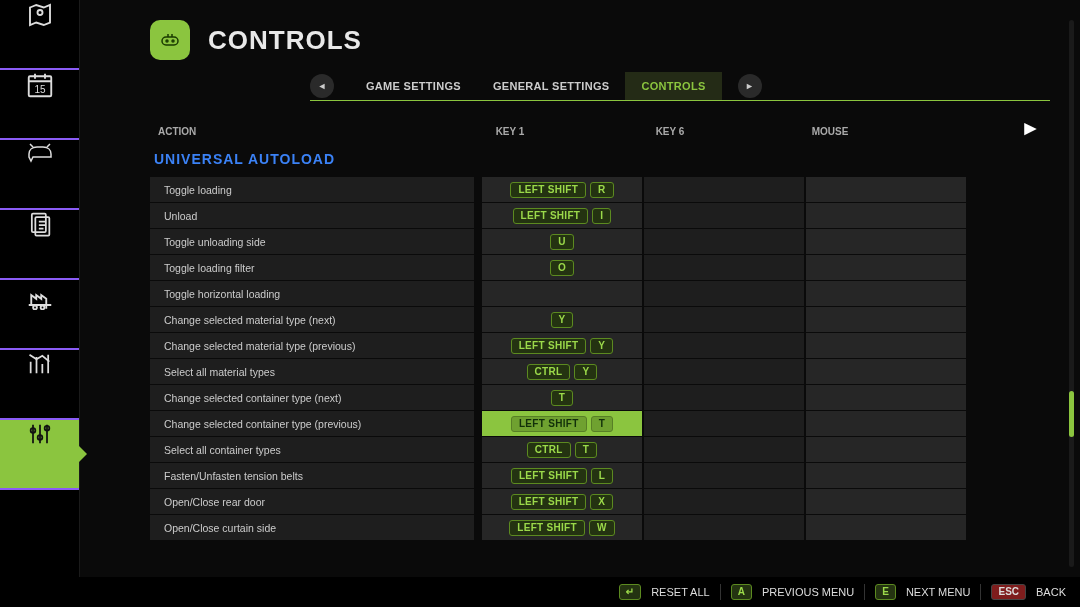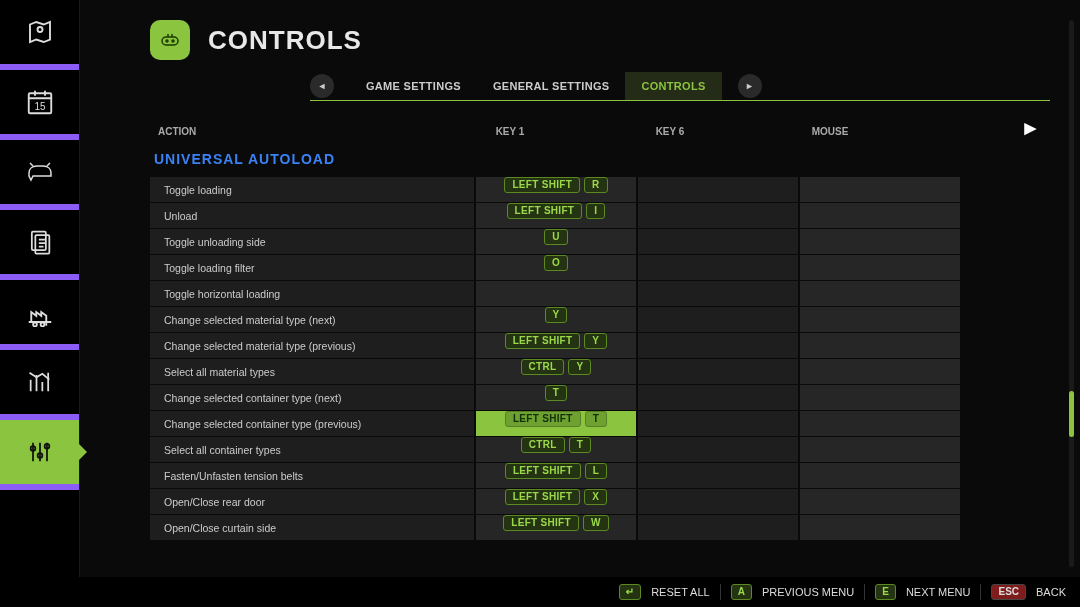--- a/index.html
+++ b/index.html
@@ -1,21 +1,21 @@
 <!DOCTYPE html>
 <html><head>
 <meta charset="utf-8">
 <style>
 html,body{margin:0;padding:0;width:1080px;height:607px;background:#0a0a0a;font-family:"Segoe UI",Arial,sans-serif;color:#ccc;overflow:hidden;user-select:none}
 *{box-sizing:border-box}
 
 .app{display:flex;width:1080px;height:607px;position:relative}
 
 .sidebar{width:80px;background:#000;display:flex;flex-direction:column;border-right:1px solid #1a1a1a}
-.side-item{height:70px;display:flex;align-items:center;justify-content:center;border-bottom:6px solid #8b5cf6;cursor:pointer;position:relative}
+.side-item{height:70px;display:flex;justify-content:center;border-bottom:2px solid #8b5cf6;cursor:pointer;position:relative}
 .side-item svg{stroke:#ddd;fill:none;stroke-width:1.5}
 .side-item.active{background:#8bc53f}
 .side-item.active svg{stroke:#111}
 .side-item.active::after{content:"";position:absolute;right:-8px;top:50%;transform:translateY(-50%);border-top:8px solid transparent;border-bottom:8px solid transparent;border-left:8px solid #8bc53f}
 
 .main{flex:1;padding:20px 30px 0 70px;position:relative;overflow:hidden}
 .title-row{display:flex;align-items:center;gap:18px;margin-bottom:12px}
 .title-badge{width:40px;height:40px;background:#8bc53f;border-radius:10px;display:flex;align-items:center;justify-content:center}
 .title-badge svg{stroke:#1a3a00;fill:none;stroke-width:1.5}
 .page-title{font-size:26px;font-weight:600;color:#e8e8e8;letter-spacing:1px}
@@ -31,21 +31,21 @@
 .col-key1{width:160px;text-align:center}
 .col-key2{width:160px;text-align:center}
 .col-mouse{width:160px;text-align:center}
 .play-icon{margin-left:auto;margin-right:14px;font-size:15px;color:#fff}
 
 .section-title{font-size:14px;font-weight:700;color:#3b82f6;letter-spacing:1px;margin:6px 0 10px 4px}
 
 .rows{display:flex;flex-direction:column;gap:1px}
 .brow{display:flex;height:25px;align-items:center;font-size:10.5px}
 .brow .cell-action{width:324px;background:#1e1e1e;height:100%;display:flex;align-items:center;padding-left:14px;color:#ccc}
-.brow .cell-key1{width:160px;background:#262626;height:100%;display:flex;align-items:flex-start;justify-content:center;gap:4px;margin-left:2px}
+.brow .cell-key1{width:160px;background:#262626;height:100%;display:flex;align-items:center;justify-content:center;gap:4px;margin-left:8px}
 .brow .cell-key2{width:160px;background:#1e1e1e;height:100%;margin-left:2px}
 .brow .cell-mouse{width:160px;background:#262626;height:100%;margin-left:2px}
 .brow.sel .cell-key1{background:#8bc53f}
 .brow.sel .keycap{background:#6fa130;border-color:#577f26;color:#12300a}
 
 .keycap{background:#243311;border:1px solid #5c8a20;color:#9bd94a;font-size:10px;font-weight:700;border-radius:3px;padding:2px 7px;line-height:1;letter-spacing:.3px}
 
 .footer{position:absolute;left:0;right:0;bottom:0;height:30px;background:#000;display:flex;align-items:center;justify-content:flex-end;gap:10px;padding:0 14px;font-size:11px;color:#ddd}
 .fk{font-size:10px;font-weight:700;border-radius:3px;padding:2px 6px;line-height:1}
 .fk.green{background:#243311;border:1px solid #5c8a20;color:#9bd94a}

